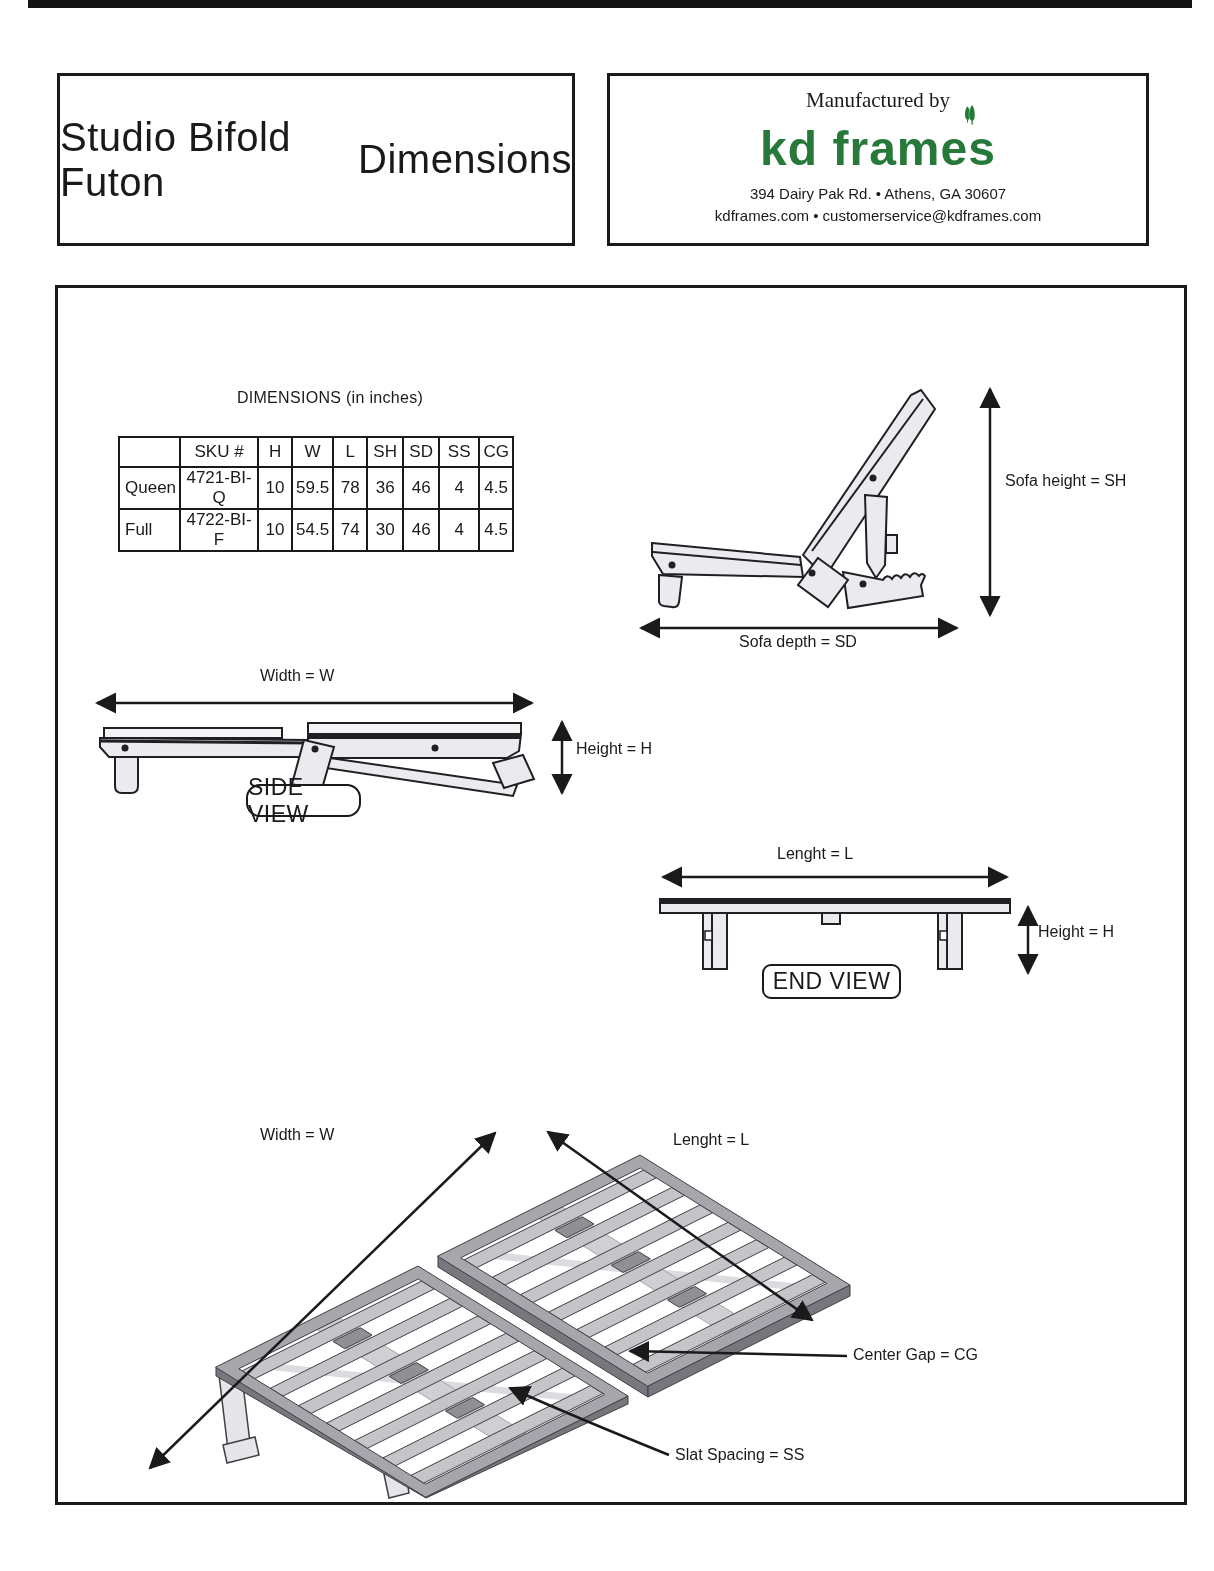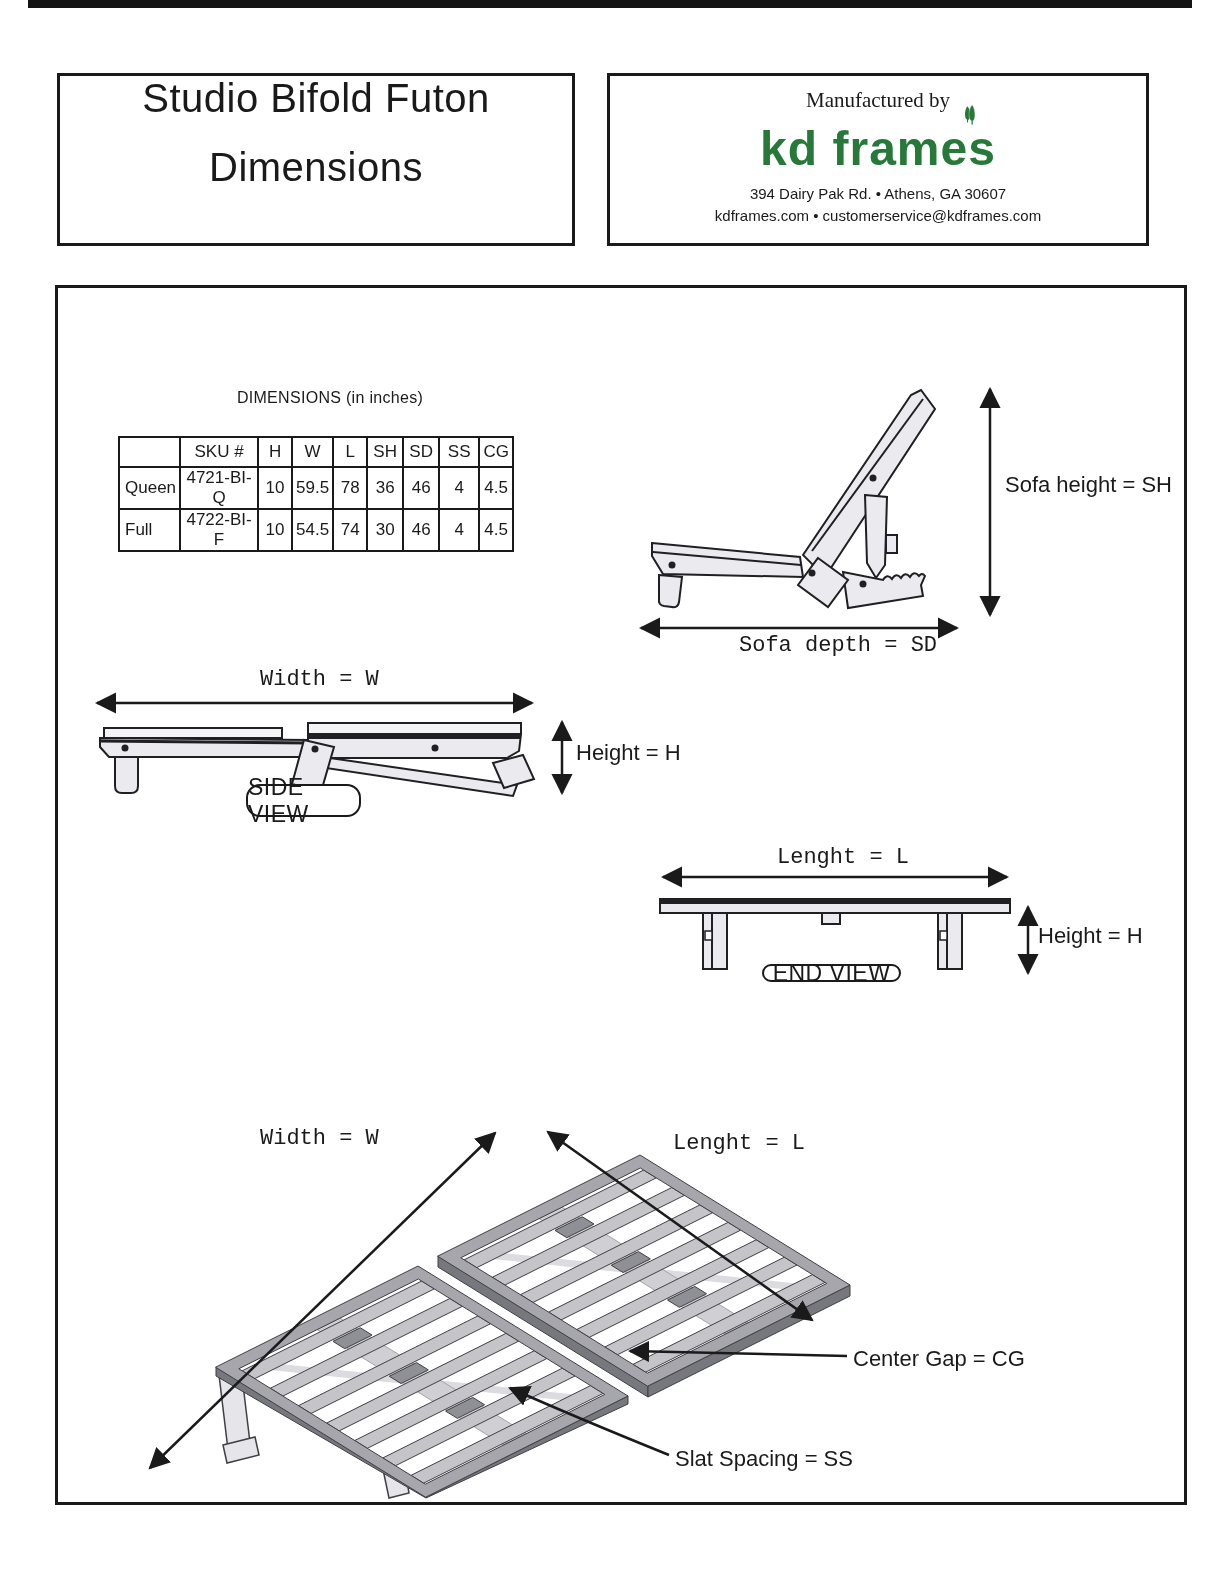--- a/index.html
+++ b/index.html
@@ -1,30 +1,30 @@
 <!DOCTYPE html>
 <html><head>
 <meta charset="utf-8">
 <style>
   html,body{margin:0;padding:0;background:#ffffff;}
   body{width:1214px;height:1571px;position:relative;font-family:"Liberation Sans",sans-serif;color:#1a1a1a;overflow:hidden;}
   .abs{position:absolute;}
   .topbar{left:28px;top:0;width:1164px;height:8px;background:#141414;}
   .box{border:3px solid #1a1a1a;background:#fff;box-sizing:border-box;}
-  .title-box{left:57px;top:73px;width:518px;height:173px;display:flex;flex-direction:column;align-items:center;justify-content:flex-start;row-gap:24px;}
+  .title-box{left:57px;top:73px;width:518px;height:173px;display:flex;flex-direction:row;align-items:center;justify-content:space-between;row-gap:24px;}
   .title-box div{font-size:40px;letter-spacing:.5px;}
   .logo-box{left:607px;top:73px;width:542px;height:173px;display:flex;flex-direction:column;align-items:center;}
   .mfg{font-family:"Liberation Serif",serif;font-size:21px;margin-top:12px;}
   .brandrow{display:flex;align-items:flex-end;column-gap:10px;height:78px;margin-top:-8px;flex-direction:column;}
   .brand{font-size:48px;font-weight:bold;letter-spacing:1px;line-height:1;padding-bottom:10px;}
   .addr,.contact{font-size:15px;line-height:22px;}
   .main-box{left:55px;top:285px;width:1132px;height:1220px;}
   .layer{position:absolute;left:-3px;top:-3px;width:1132px;height:1220px;}
-  .lbl{position:absolute;font-size:22px;white-space:nowrap;}
-  .lbl.c{text-align:right;font-family:Liberation Mono, monospace;}
+  .lbl{position:absolute;font-size:16px;white-space:nowrap;}
+  .lbl.c{text-align:left;}
   .viewtag{position:absolute;border:2.5px solid #1a1a1a;border-radius:9px;display:flex;align-items:center;justify-content:center;font-size:23px;letter-spacing:.5px;background:#fff;box-sizing:border-box;}
   .dimhead{position:absolute;font-size:16px;text-align:center;letter-spacing:.3px;}
   table.dims{position:absolute;left:63px;top:151px;border-collapse:collapse;font-size:17px;background:#fff;}
   table.dims td,table.dims th{border:2px solid #1a1a1a;padding:0 3px;height:30px;text-align:center;font-weight:normal;box-sizing:border-box;}
   table.dims .rowlab{text-align:left;padding-left:5px;}
   .iso-shape{vector-effect:non-scaling-stroke;}
 </style>
 </head>
 <body>
 
@@ -231,20 +231,20 @@
 
     <div class="lbl" style="left:950px;top:187px;">Sofa height = SH</div>
     <div class="lbl c" style="left:684px;top:348px;width:130px;">Sofa depth = SD</div>
 
     <div class="lbl c" style="left:205px;top:382px;width:115px;">Width = W</div>
     <div class="lbl" style="left:521px;top:455px;">Height = H</div>
     <div class="viewtag" style="left:191px;top:499px;width:115px;height:33px;border-radius:14px;">SIDE VIEW</div>
 
     <div class="lbl c" style="left:722px;top:560px;width:115px;">Lenght = L</div>
     <div class="lbl" style="left:983px;top:638px;">Height = H</div>
-    <div class="viewtag" style="left:707px;top:679px;width:139px;height:18px;">END VIEW</div>
+    <div class="viewtag" style="left:707px;top:679px;width:139px;height:35px;">END VIEW</div>
 
     <div class="lbl c" style="left:205px;top:841px;width:112px;">Width = W</div>
     <div class="lbl c" style="left:618px;top:846px;width:112px;">Lenght = L</div>
     <div class="lbl" style="left:798px;top:1061px;">Center Gap = CG</div>
     <div class="lbl" style="left:620px;top:1161px;">Slat Spacing = SS</div>
   </div>
 </div>
 
 </body></html>

